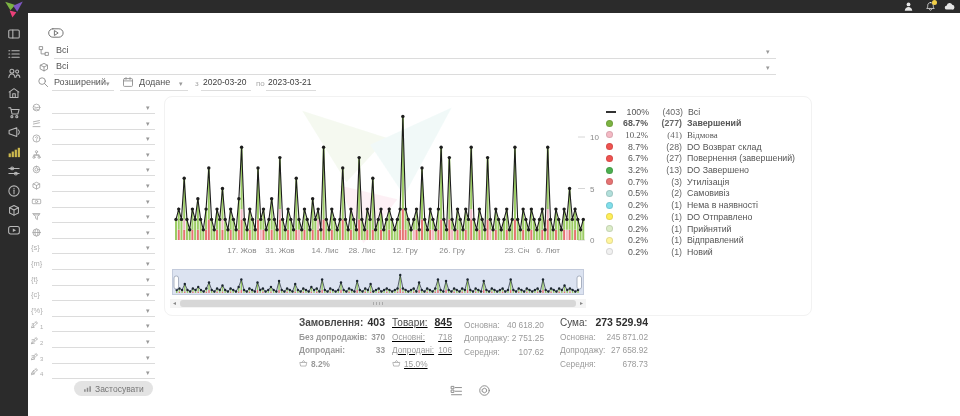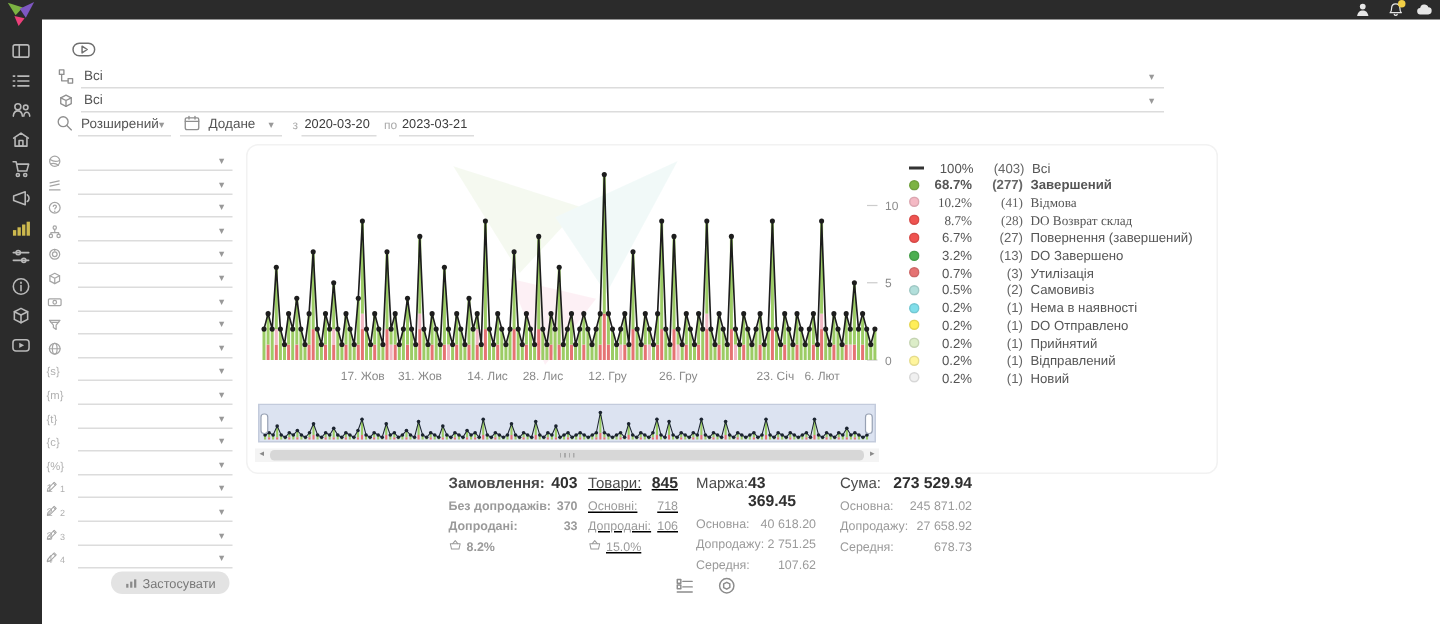--- a/index.html
+++ b/index.html
@@ -806,21 +806,21 @@
         <span class="lg-pct">68.7%</span>
         <span class="lg-cnt">(277)</span>
         <span class="lg-lbl">Завершений</span>
       </div>
       <div class="lg-row" style="top: 129.4px; font-family: Liberation Serif, serif;">
         <span class="lg-sw" style="background: rgb(244, 185, 196);"></span>
         <span class="lg-pct">10.2%</span>
         <span class="lg-cnt">(41)</span>
         <span class="lg-lbl">Відмова</span>
       </div>
-      <div class="lg-row" style="top: 141.1px; font-family: Liberation Serif, serif;">
+      <div class="lg-row" style="top: 141.1px;">
         <span class="lg-sw" style="background: rgb(239, 83, 80);"></span>
         <span class="lg-pct">8.7%</span>
         <span class="lg-cnt">(28)</span>
         <span class="lg-lbl">DO Возврат склад</span>
       </div>
       <div class="lg-row" style="top: 152.8px;">
         <span class="lg-sw" style="background: rgb(239, 83, 80);"></span>
         <span class="lg-pct">6.7%</span>
         <span class="lg-cnt">(27)</span>
         <span class="lg-lbl">Повернення (завершений)</span>
@@ -1289,24 +1289,20 @@
           <span class="bicon">
             <svg viewBox="0 0 12 12" width="100%" height="100%" fill="none" stroke="currentColor" stroke-width="0.9" stroke-linecap="round" stroke-linejoin="round">
               <path d="M1.6 4.6h8.8l-1.1 4.8H2.7z"></path>
               <path d="M3.8 4.6L6 1.9l2.2 2.7"></path>
             </svg>
           </span>
           <span>15.0%</span>
         </div>
       </div>
       <div class="stat-col" style="left: 464px; width: 80px;">
-        <div class="stat-main">
-          <span>Маржа:</span>
-          <b>43 369.45</b>
-        </div>
         <div class="stat-sub">
           <span>Основна:</span>
           <span>40 618.20</span>
         </div>
         <div class="stat-sub">
           <span>Допродажу:</span>
           <span>2 751.25</span>
         </div>
         <div class="stat-sub">
           <span>Середня:</span>

